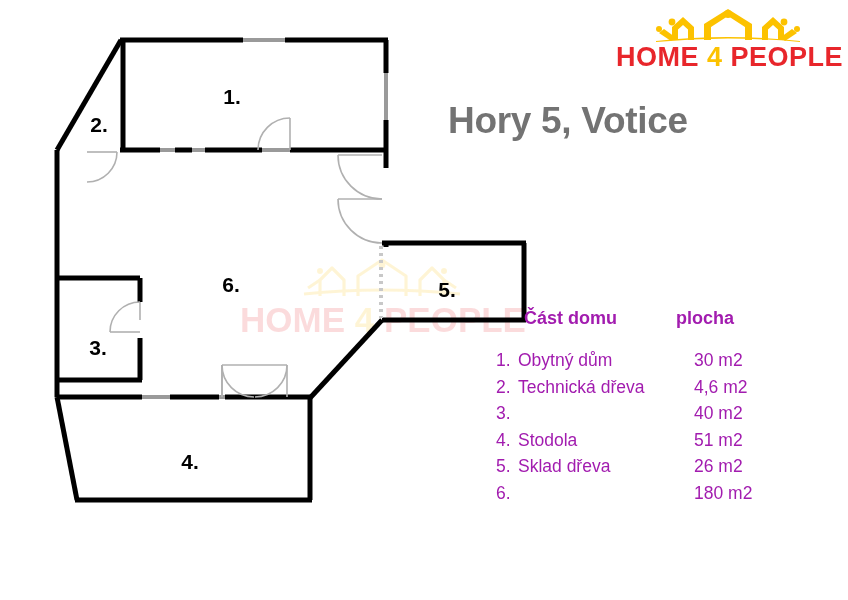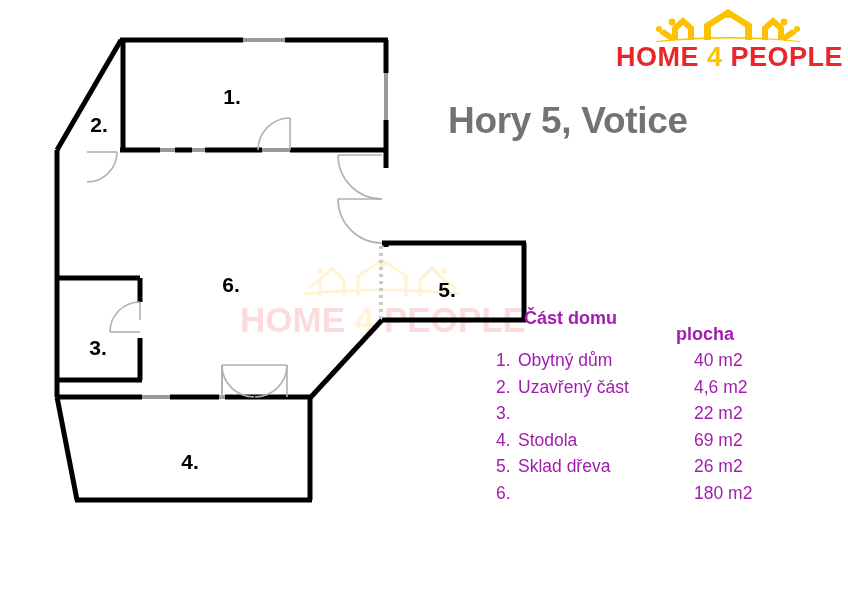--- a/index.html
+++ b/index.html
@@ -65,21 +65,21 @@
     width: 330px;
     color: #a21caf;
   }
   #legend-head {
     position: relative;
     height: 30px;
     font-size: 18px;
     font-weight: bold;
   }
   #legend-head .col-part { position: absolute; left: 28px; top: 0; }
-  #legend-head .col-area { position: absolute; left: 180px; top: 0; margin-top: 16px; }
+  #legend-head .col-area { position: absolute; left: 180px; top: 0; }
   #legend-rows { position: relative; margin-top: 12px; }
   .legend-row {
     position: relative;
     height: 26.5px;
     font-size: 17.5px;
   }
   .legend-row .r-num { position: absolute; left: 0; top: 0; width: 22px; text-align: left; }
   .legend-row .r-name { position: absolute; left: 22px; top: 0; white-space: nowrap; }
   .legend-row .r-area { position: absolute; left: 198px; top: 0; white-space: nowrap; }
 
@@ -307,38 +307,38 @@
   <div id="legend">
     <div id="legend-head">
       <span class="col-part">Část domu</span>
       <span class="col-area">plocha</span>
     </div>
     <div id="legend-rows">
 
       <div class="legend-row">
         <span class="r-num">1.</span>
         <span class="r-name">Obytný dům</span>
+        <span class="r-area">30 m2</span>
+      </div>
+
+      <div class="legend-row">
+        <span class="r-num">2.</span>
+        <span class="r-name">Technická dřeva</span>
+        <span class="r-area">4,6 m2</span>
+      </div>
+
+      <div class="legend-row">
+        <span class="r-num">3.</span>
         <span class="r-area">40 m2</span>
-      </div>
-
-      <div class="legend-row">
-        <span class="r-num">2.</span>
-        <span class="r-name">Uzavřený část</span>
-        <span class="r-area">4,6 m2</span>
-      </div>
-
-      <div class="legend-row">
-        <span class="r-num">3.</span>
-        <span class="r-area">22 m2</span>
       </div>
 
       <div class="legend-row">
         <span class="r-num">4.</span>
         <span class="r-name">Stodola</span>
-        <span class="r-area">69 m2</span>
+        <span class="r-area">51 m2</span>
       </div>
 
       <div class="legend-row">
         <span class="r-num">5.</span>
         <span class="r-name">Sklad dřeva</span>
         <span class="r-area">26 m2</span>
       </div>
 
       <div class="legend-row">
         <span class="r-num">6.</span>

